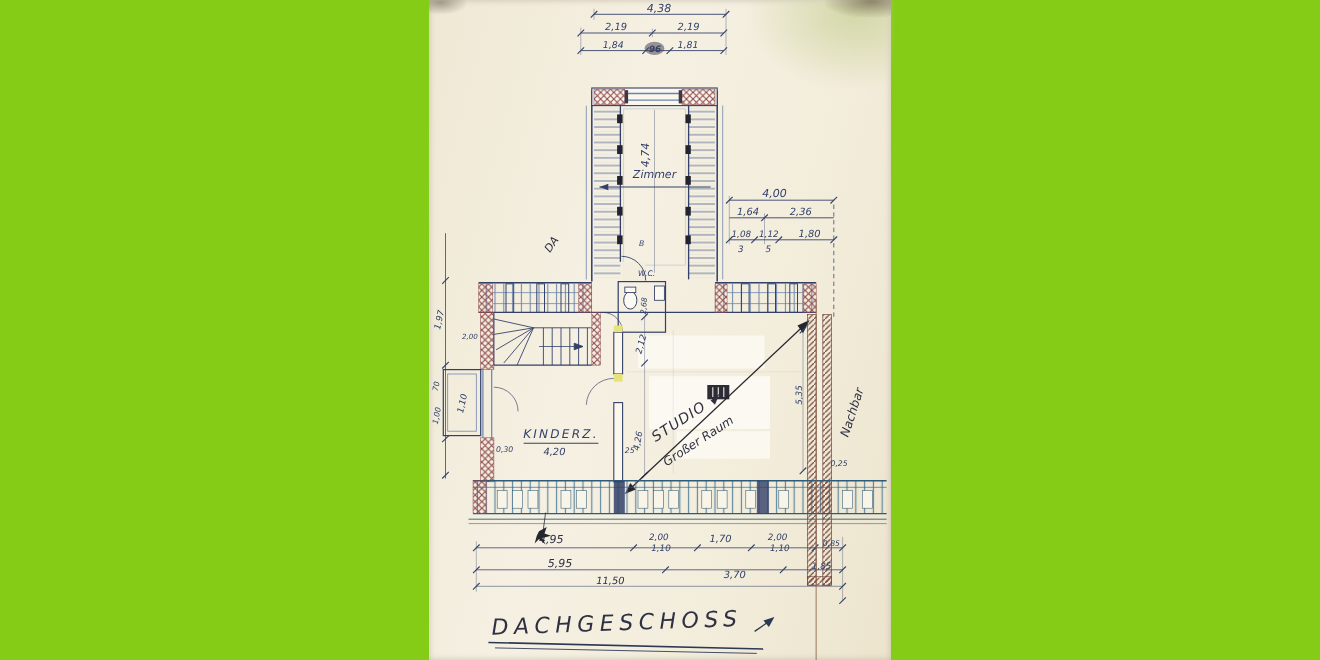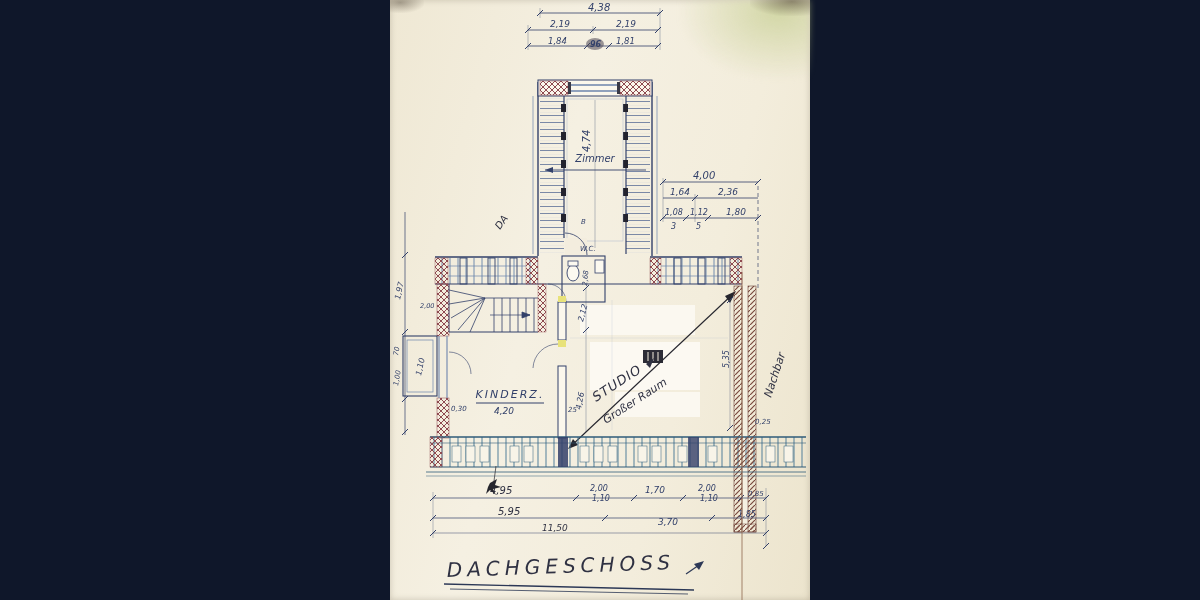--- a/index.html
+++ b/index.html
@@ -1,16 +1,16 @@
 <!DOCTYPE html>
 <html><head>
 <meta charset="utf-8">
 <style>
   html,body{margin:0;padding:0;background:#fff;}
-  .stage{position:relative;width:1200px;height:600px;background:#0f172a;overflow:hidden;
+  .stage{position:relative;width:1200px;height:600px;background:#84cc16;overflow:hidden;
          font-family:"DejaVu Sans",sans-serif;}
   .paper{position:absolute;left:390px;top:0;width:420px;height:600px;
          background:linear-gradient(105deg,#efe8d4 0%,#f5f0e2 38%,#f3edDC 68%,#ece4cd 100%);
          box-shadow:0 0 6px rgba(120,110,90,.35) inset;}
   .tint-green{position:absolute;right:0;top:0;width:130px;height:80px;
          background:radial-gradient(ellipse at 75% 15%, rgba(193,203,138,.65), rgba(193,203,138,0) 72%);
          filter:blur(3px);}
   .smudge-tl{position:absolute;left:0;top:0;width:34px;height:13px;
          background:radial-gradient(ellipse at 30% 20%, rgba(95,85,70,.5), rgba(95,85,70,0) 75%);}
   .smudge-tr{position:absolute;right:0;top:0;width:60px;height:16px;

